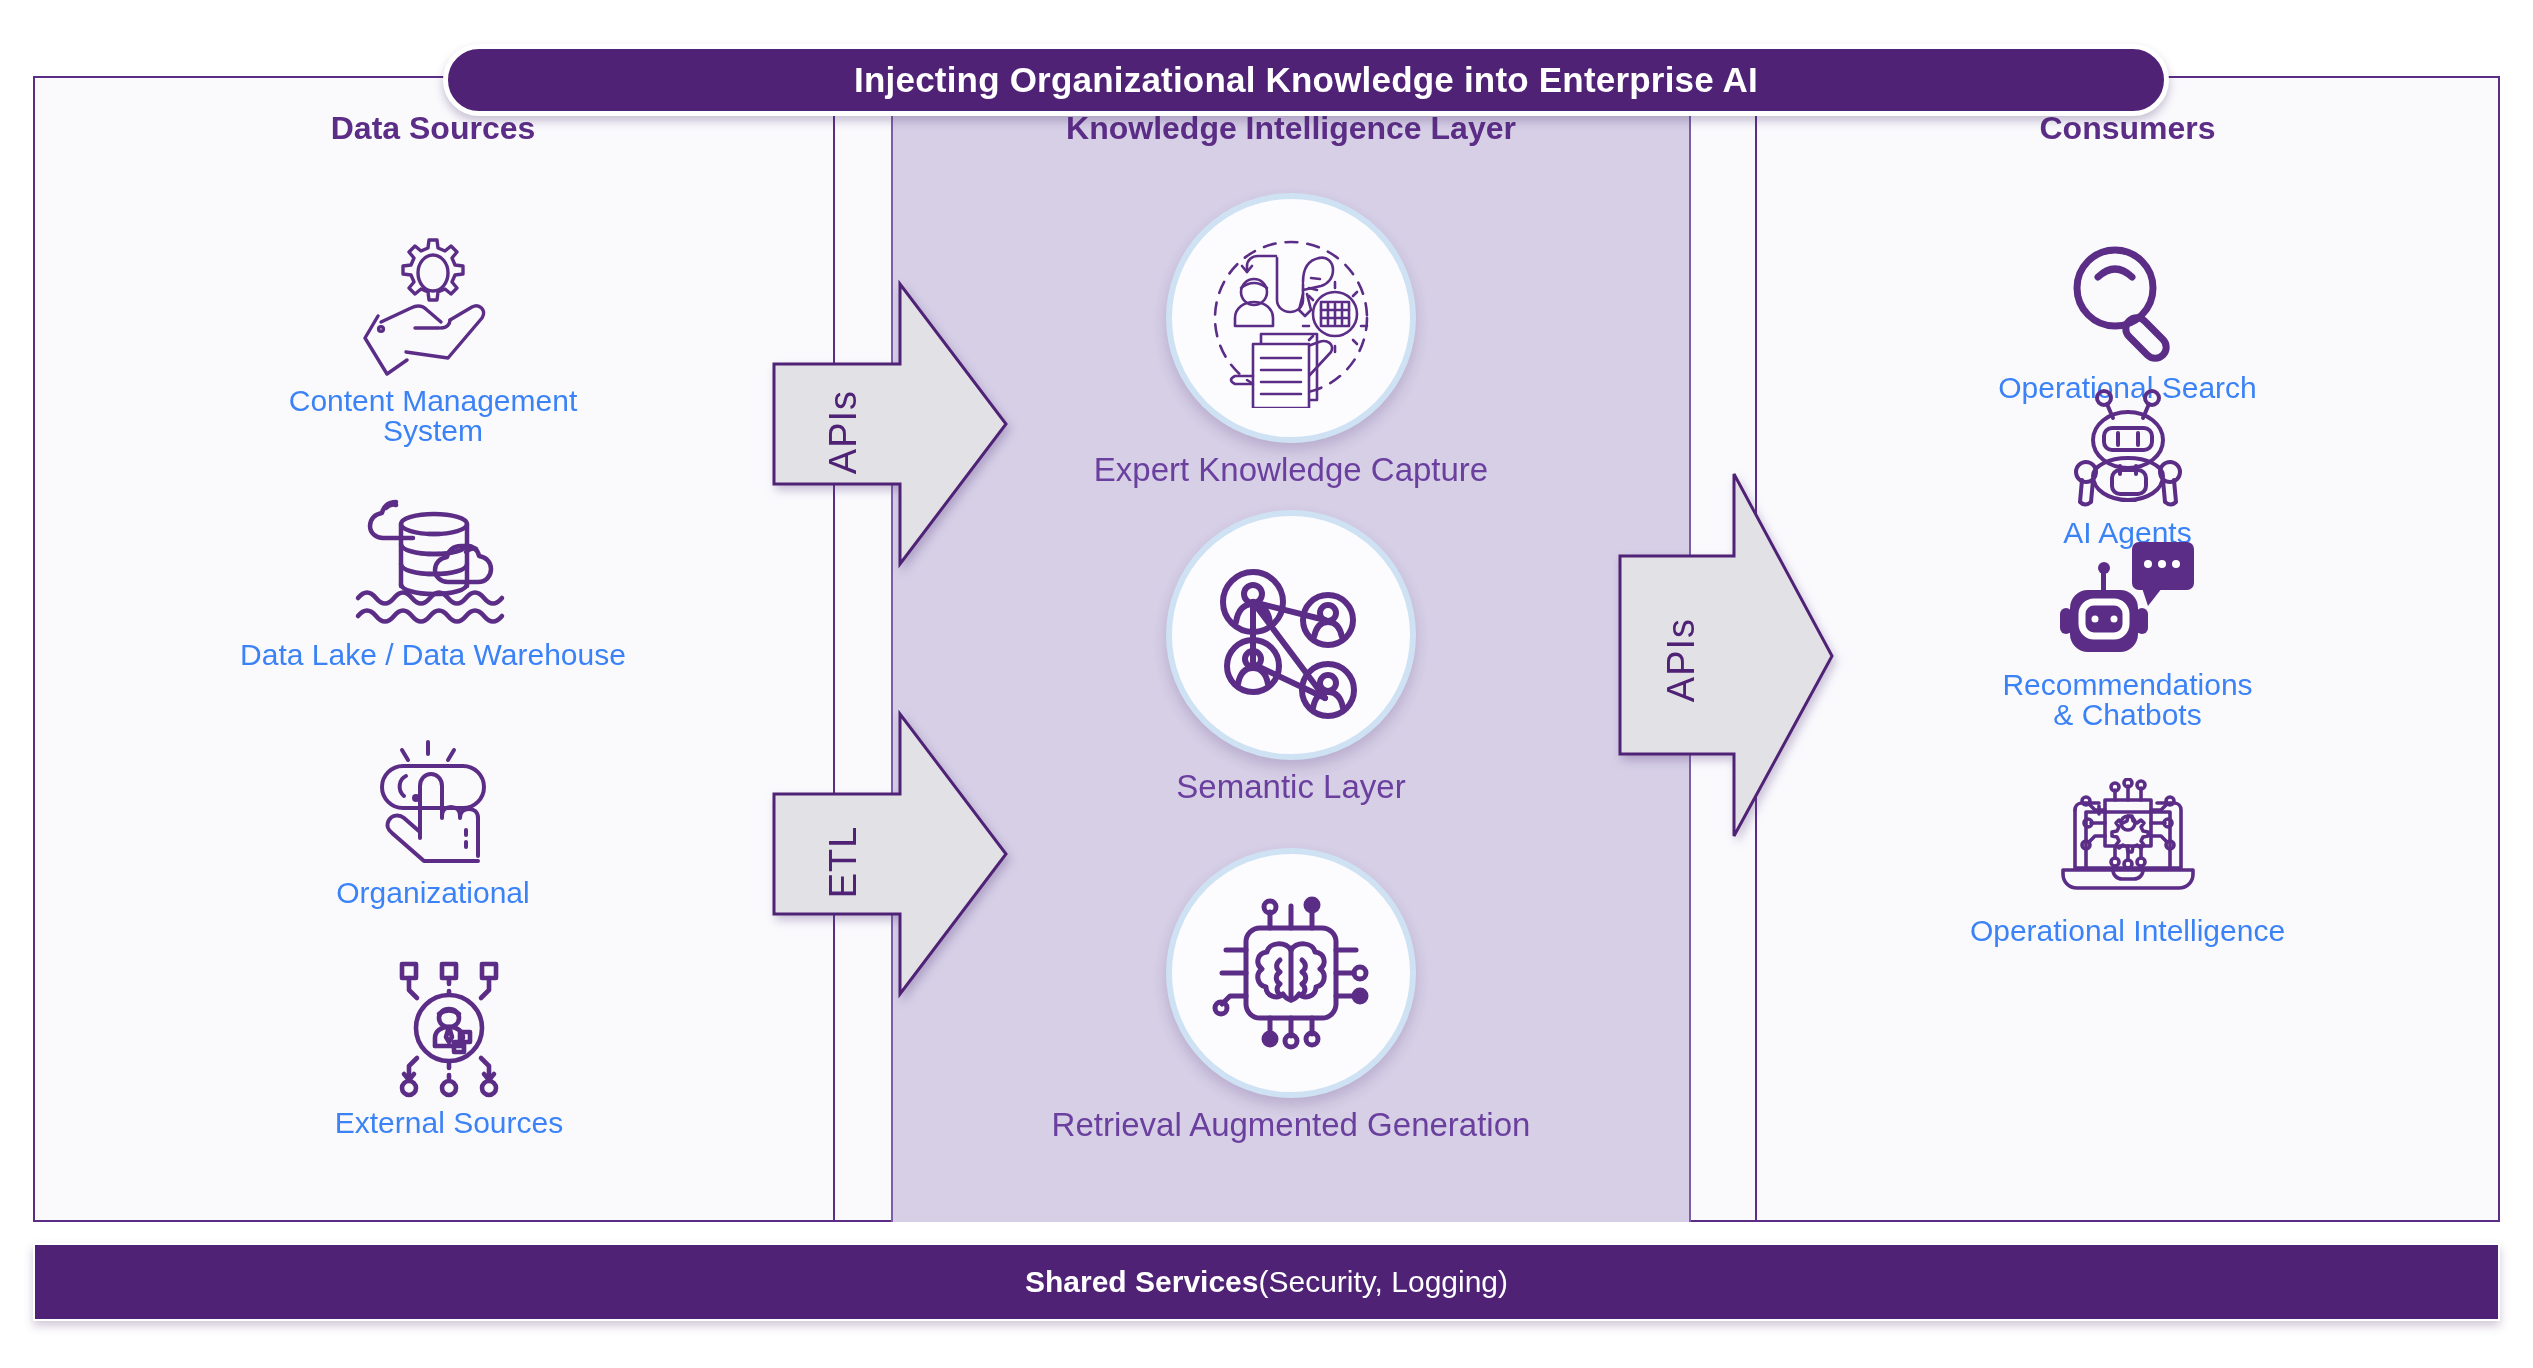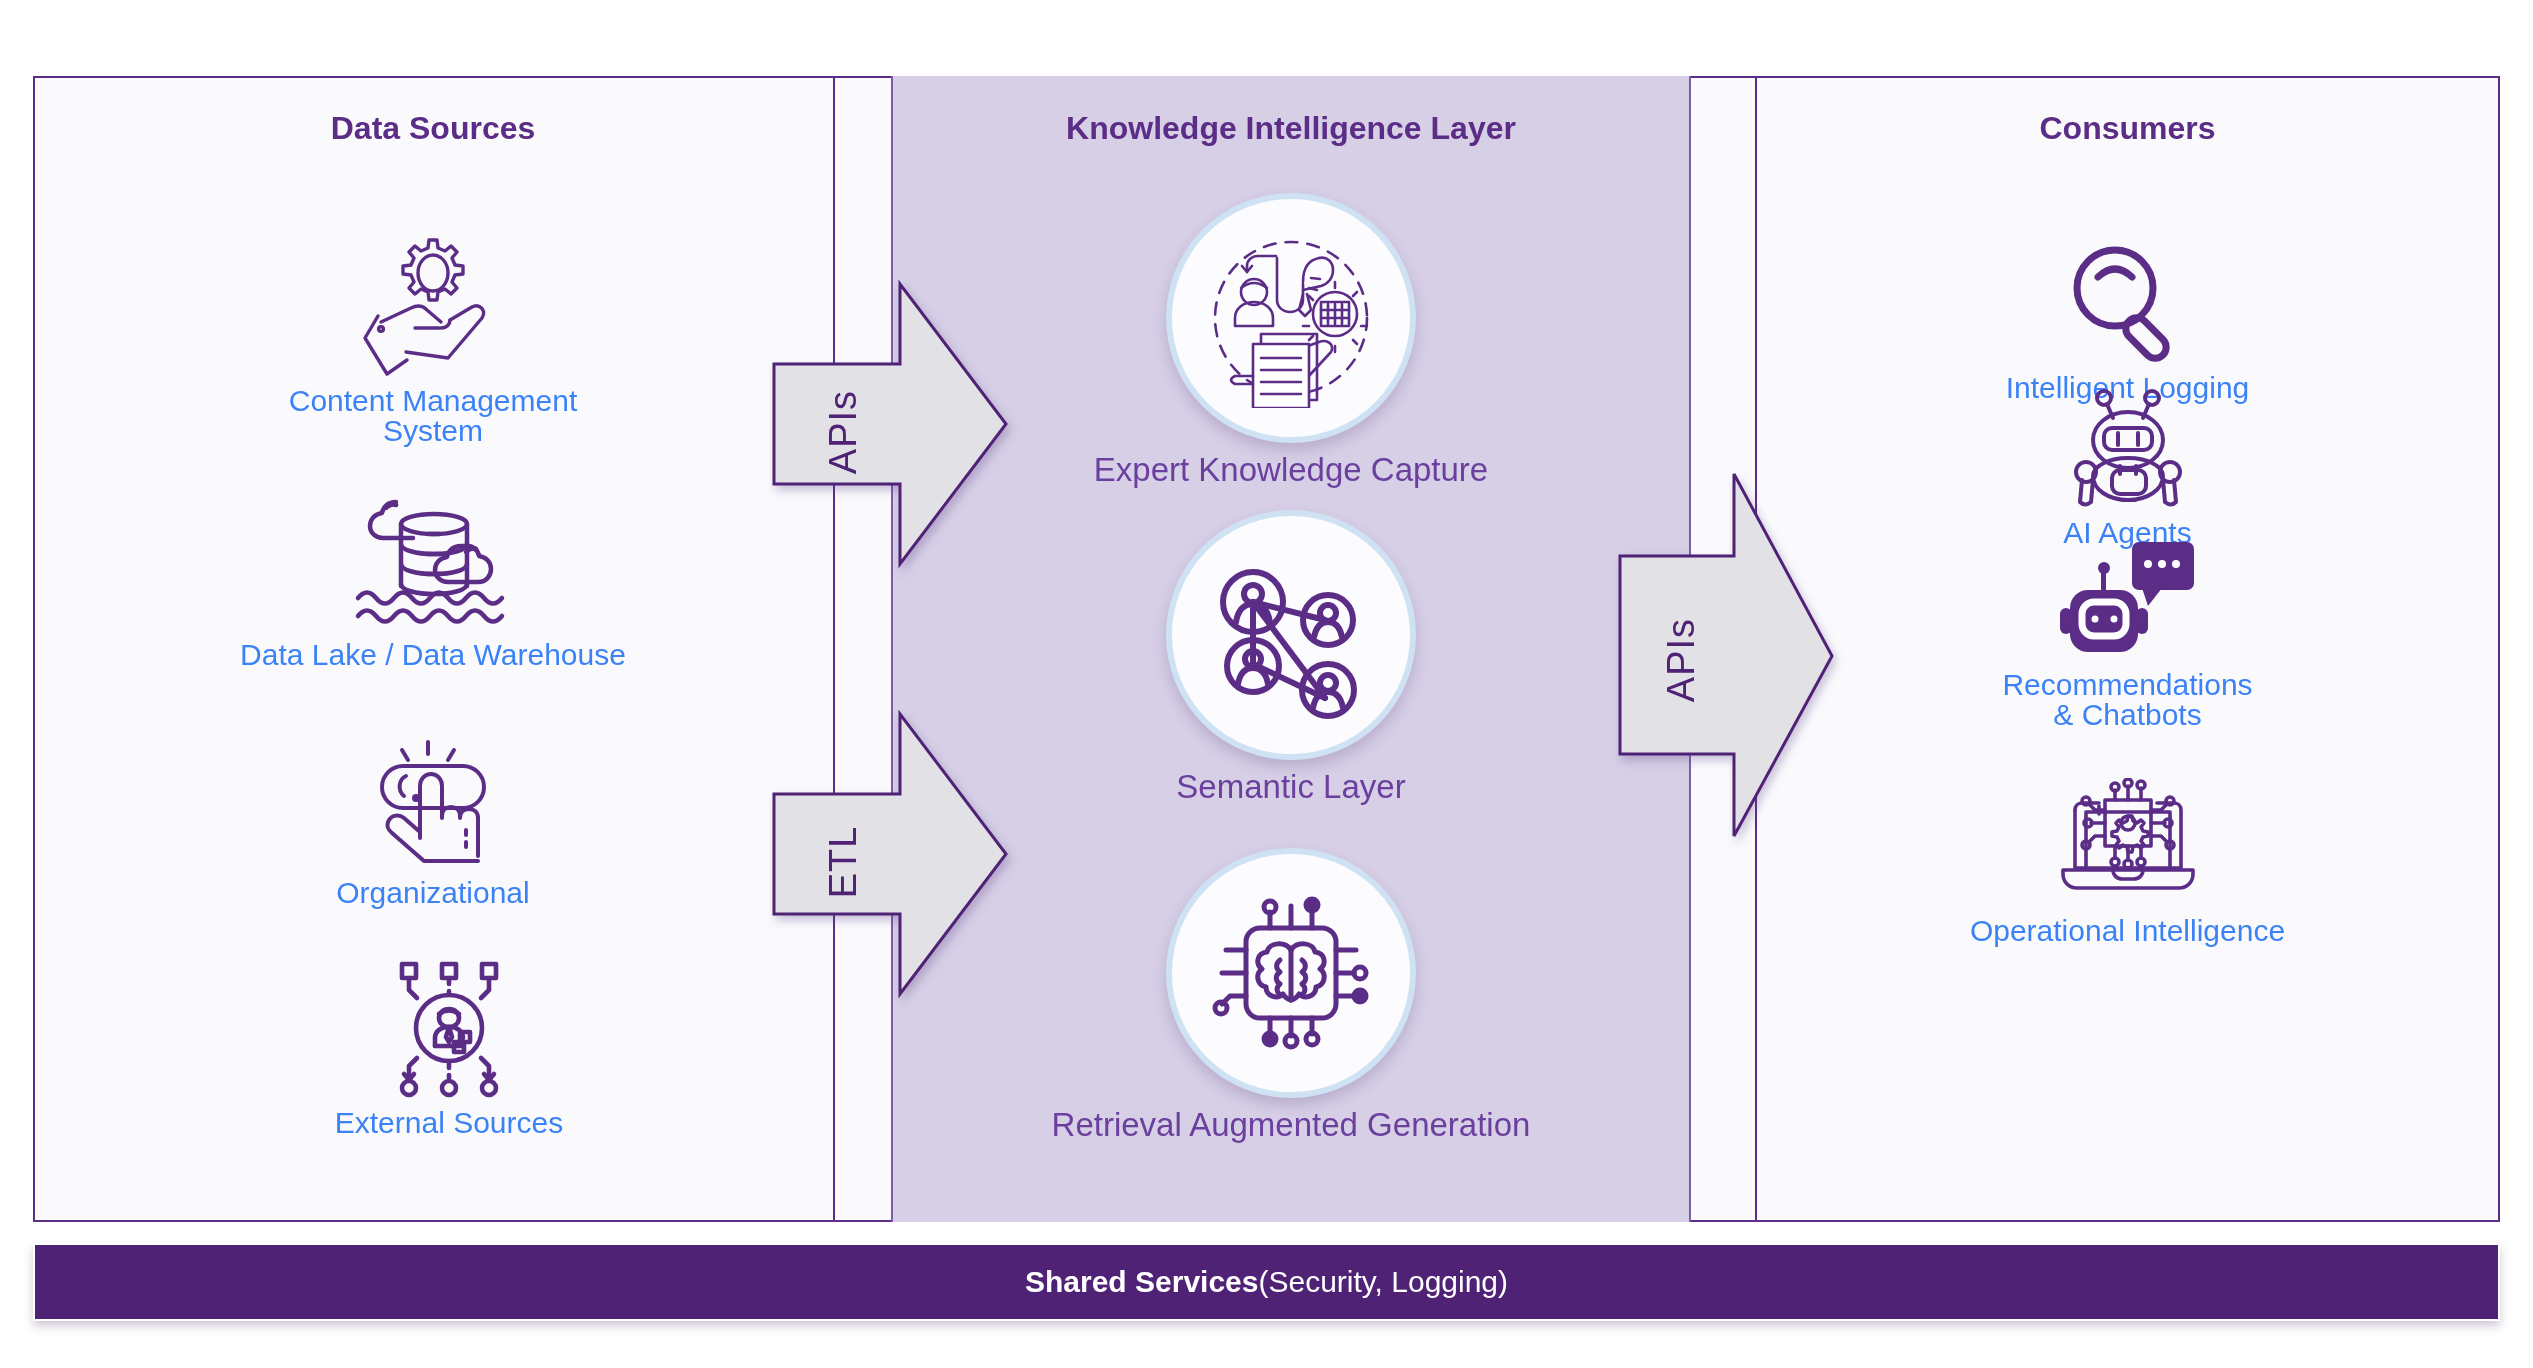--- a/index.html
+++ b/index.html
@@ -160,20 +160,23 @@
 
 <div id="diagram-root">
 
   <div class="board"></div>
 
   <div class="col col-center"></div>
 
   <div class="col-div d1"></div>
   <div class="col-div d2"></div>
 
+  <div class="title-pill">
+    <span>Injecting Organizational Knowledge into Enterprise AI</span>
+  </div>
 
   <div class="col col-left">
     <div class="col-head">Data Sources</div>
 
     <div class="item" style="top:158px;">
       <span>
         <svg class="icon-svg" width="160" height="140" viewBox="0 0 160 140">
           <g fill="none" stroke="#5b2d86" stroke-width="3.4" stroke-linecap="round" stroke-linejoin="round">
             <path d="M76 4 l8 0 1 8 7 3 6-5 6 6 -5 6 3 7 8 1 0 8 -8 1 -3 7 5 6 -6 6 -6-5 -7 3 -1 8 -8 0 -1-8 -7-3 -6 5 -6-6 5-6 -3-7 -8-1 0-8 8-1 3-7 -5-6 6-6 6 5 7-3z"></path>
             <ellipse cx="80" cy="37" rx="15" ry="18"></ellipse>
@@ -382,21 +385,21 @@
     <div class="item" style="top:160px;">
       <span>
         <svg class="icon-svg" width="130" height="125" viewBox="0 0 130 125">
           <g fill="none" stroke="#5b2d86" stroke-width="7" stroke-linecap="round" stroke-linejoin="round">
             <circle cx="52" cy="50" r="38"></circle>
             <path d="M35 39 q17 -16 34 0"></path>
             <rect x="72" y="76" width="22" height="48" rx="11" transform="rotate(-45 83 100)"></rect>
           </g>
         </svg>
       </span>
-      <div class="item-label">Intelligent Logging</div>
+      <div class="item-label">Operational Search</div>
     </div>
 
     <div class="item" style="top:310px;">
       <span>
         <svg class="icon-svg" width="120" height="120" viewBox="0 0 120 120">
           <g fill="none" stroke="#5b2d86" stroke-width="4" stroke-linecap="round" stroke-linejoin="round">
             <circle cx="36" cy="10" r="7"></circle>
               <circle cx="84" cy="10" r="7"></circle>
             <path d="M39 16 l6 14"></path>
               <path d="M81 16 l-6 14"></path>

